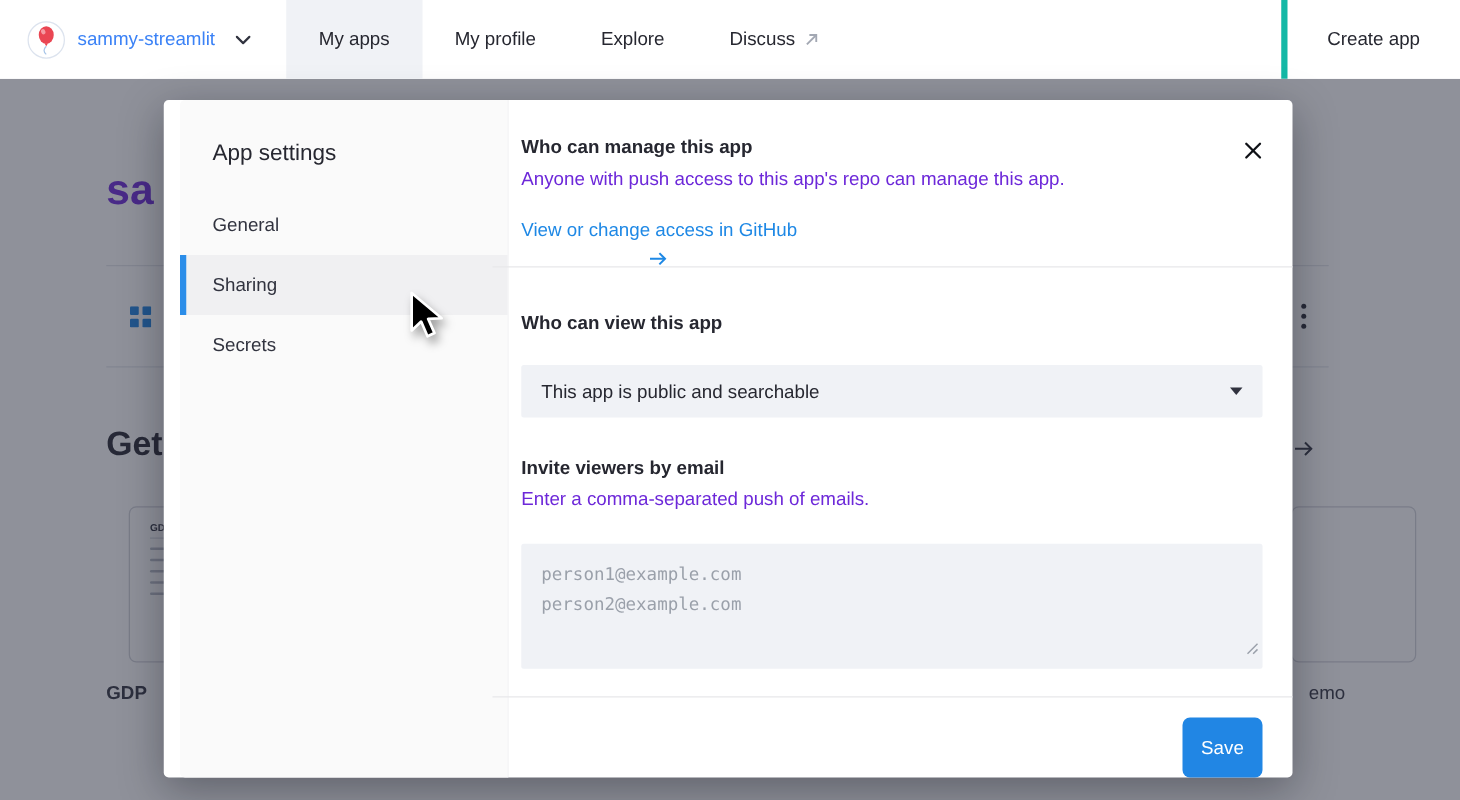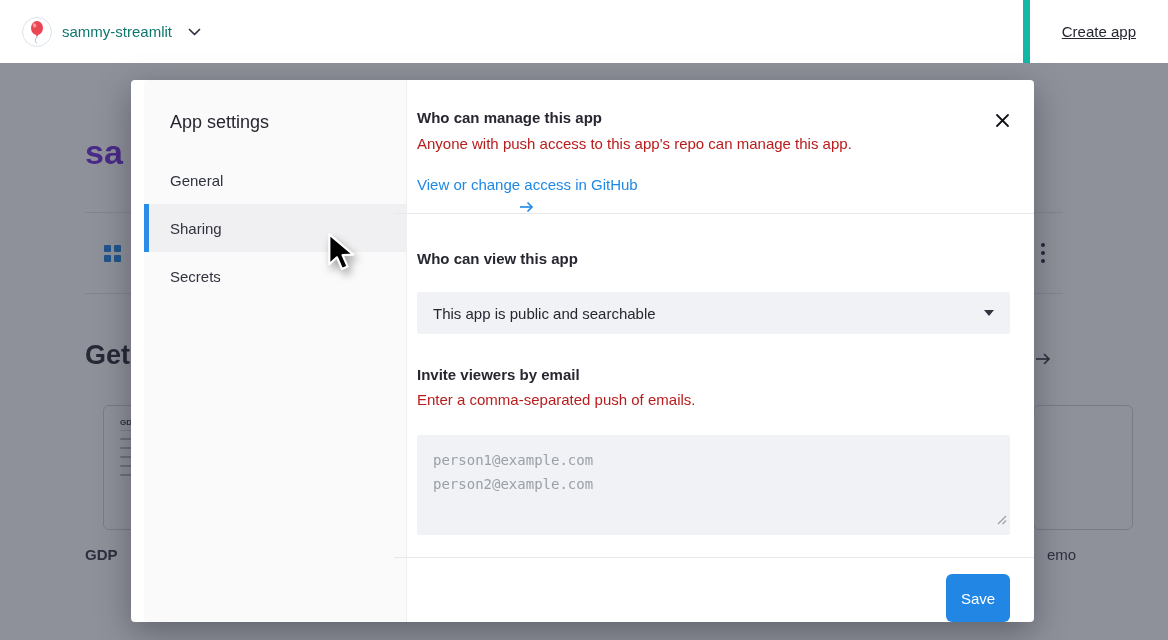--- a/index.html
+++ b/index.html
@@ -19,31 +19,31 @@
   }
   .workspace {
     display: flex; align-items: center; gap: 10px;
     padding-left: 22px; height: 100%; cursor: pointer;
   }
   .avatar {
     width: 30px; height: 30px; border-radius: 50%;
     border: 1px solid #dce3ee; background: #fff;
     display: flex; align-items: center; justify-content: center;
   }
-  .workspace-name { font-size: 15px; color: #0f766e; }
+  .workspace-name { font-size: 15px; color: #3b82f6; }
   .chev { margin-left: 6px; display: flex; }
   .nav-tabs { display: flex; height: 100%; margin-left: 28px; }
   .nav-tab {
     height: 100%; display: flex; align-items: center; justify-content: center;
     padding: 0 26px; font-size: 15px; color: #262730; cursor: pointer; gap: 7px;
   }
   .nav-tab.active { background: #f0f2f6; }
   .nav-right {
     margin-left: auto; height: 100%; display: flex; align-items: center;
-    border-left: 7px solid #14b8a6; padding: 0 32px; text-decoration: underline;
+    border-left: 5px solid #14b8a6; padding: 0 32px;
   }
   .create-app { font-size: 15px; color: #262730; cursor: pointer; }
 
   
   .bgpage { position: absolute; inset: 0; z-index: 1; }
   .bg-h1 { left: 85px; top: 133px; font-size: 34px; font-weight: 600; color: #6d28d9; }
   .bg-rowline { left: 85px; width: 978px; height: 1px; background: #e4e6eb; }
   .bg-get { left: 85px; top: 340px; font-size: 27px; font-weight: 600; color: #262730; }
   .bg-arrow { left: 1035px; top: 351px; }
   .kebab { left: 1041px; top: 243px; display: flex; flex-direction: column; gap: 4px; cursor: pointer; }
@@ -88,21 +88,21 @@
     background: #2b8de9;
   }
 
   .modal-content { position: absolute; left: 263px; top: 0; right: 0; height: 100%; }
   .close-btn {
     position: absolute; top: 31px; right: 23px; width: 18px; height: 18px;
     background: none; border: none; cursor: pointer; display: flex;
     align-items: center; justify-content: center;
   }
   .sec-heading { position: absolute; left: 23px; font-size: 15px; font-weight: 700; color: #262730; }
-  .sec-desc { position: absolute; left: 23px; font-size: 15px; color: #b91c1c; }
+  .sec-desc { position: absolute; left: 23px; font-size: 15px; color: #6d28d9; }
   .gh-link {
     position: absolute; left: 23px; top: 96px; font-size: 15px; color: #1e88e5;
     text-decoration: none; display: flex; align-items: center; gap: 7px; cursor: pointer; flex-direction: column;
   }
   .divider { position: absolute; left: 0; right: 0; height: 1px; background: #e8e8ea; }
 
   .dropdown {
     position: absolute; left: 23px; right: 24px; top: 212px; height: 42px;
     background: #f0f2f6; border-radius: 2px; display: flex; align-items: center;
     padding: 0 16px; cursor: pointer;
@@ -194,20 +194,38 @@
       </svg>
     </span>
     <span class="workspace-name">sammy-streamlit</span>
     <span class="chev">
       <svg width="13" height="8" viewBox="0 0 13 8">
         <polyline points="1.5,1.5 6.5,6.5 11.5,1.5" fill="none" stroke="#31333f" stroke-width="1.7" stroke-linecap="round" stroke-linejoin="round"></polyline>
       </svg>
     </span>
   </div>
 
+  <nav class="nav-tabs">
+    <div class="nav-tab active">
+      <span>My apps</span>
+    </div>
+    <div class="nav-tab">
+      <span>My profile</span>
+    </div>
+    <div class="nav-tab">
+      <span>Explore</span>
+    </div>
+    <div class="nav-tab">
+      <span>Discuss</span>
+      <svg width="13" height="13" viewBox="0 0 13 13">
+        <line x1="2.5" y1="10.5" x2="10" y2="3" stroke="#a3a8b3" stroke-width="1.5"></line>
+        <polyline points="4.5,3 10,3 10,8.5" fill="none" stroke="#a3a8b3" stroke-width="1.5"></polyline>
+      </svg>
+    </div>
+  </nav>
 
   <div class="nav-right">
     <span class="create-app">Create app</span>
   </div>
 </header>
 
 <div class="modal">
   <aside class="modal-side">
     <div class="modal-title">App settings</div>
     <div class="side-item selected" style="top:124px">

